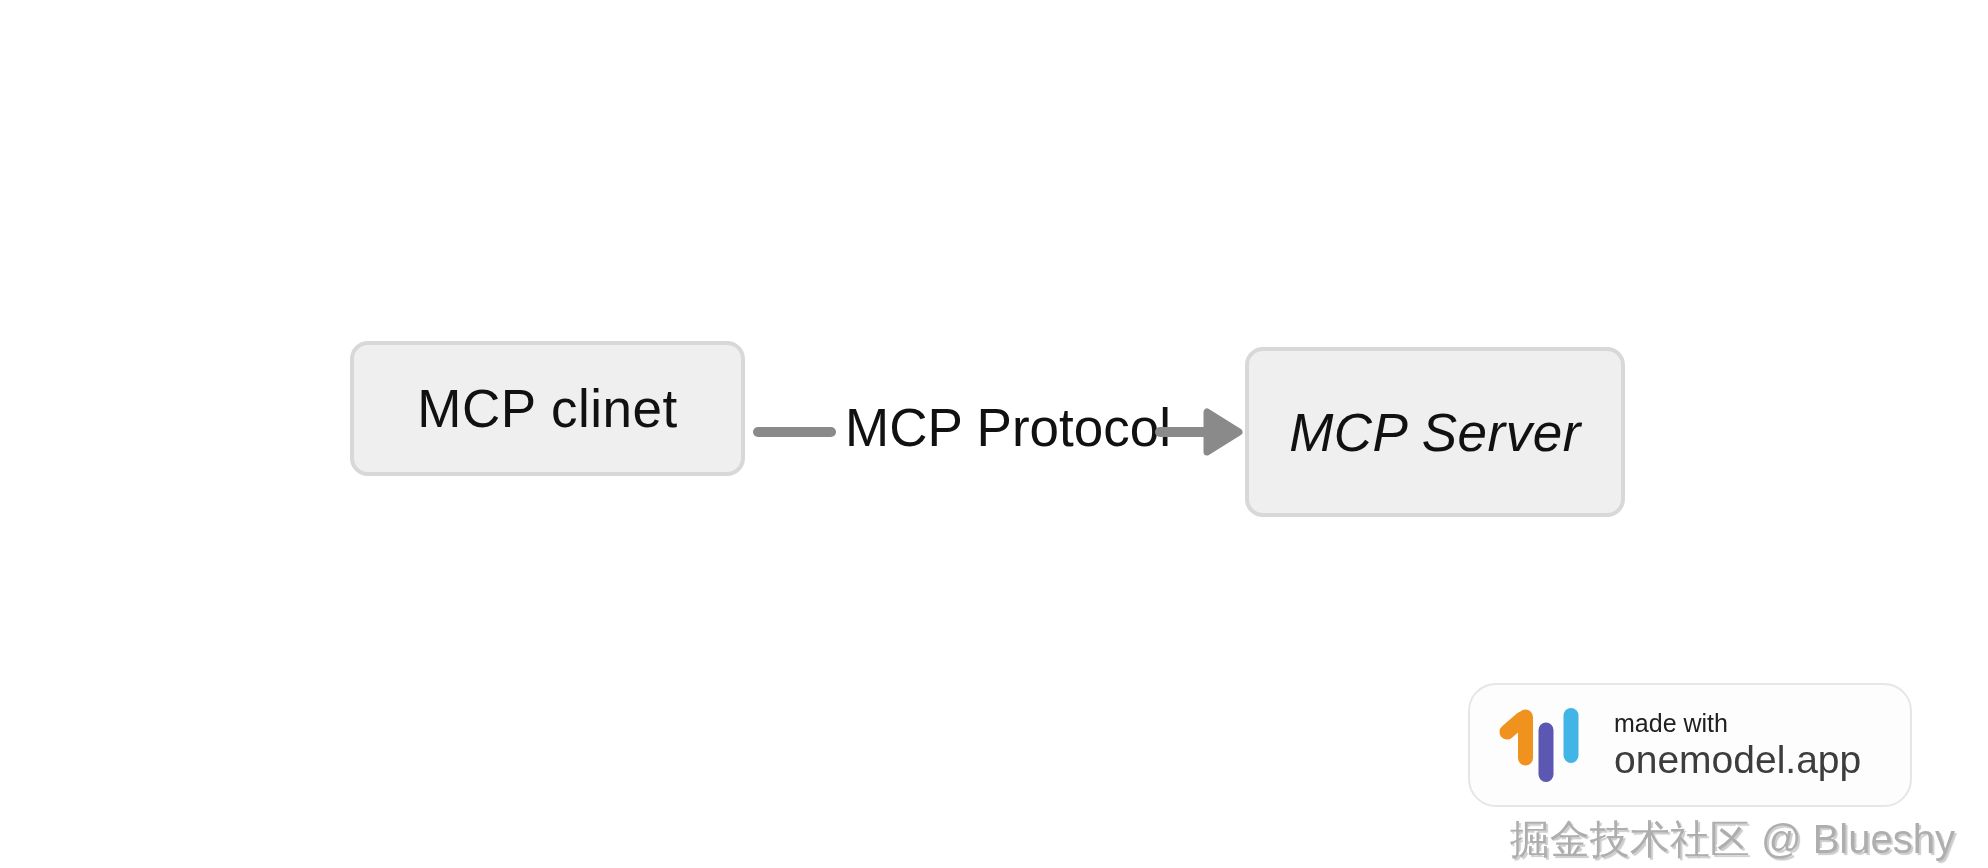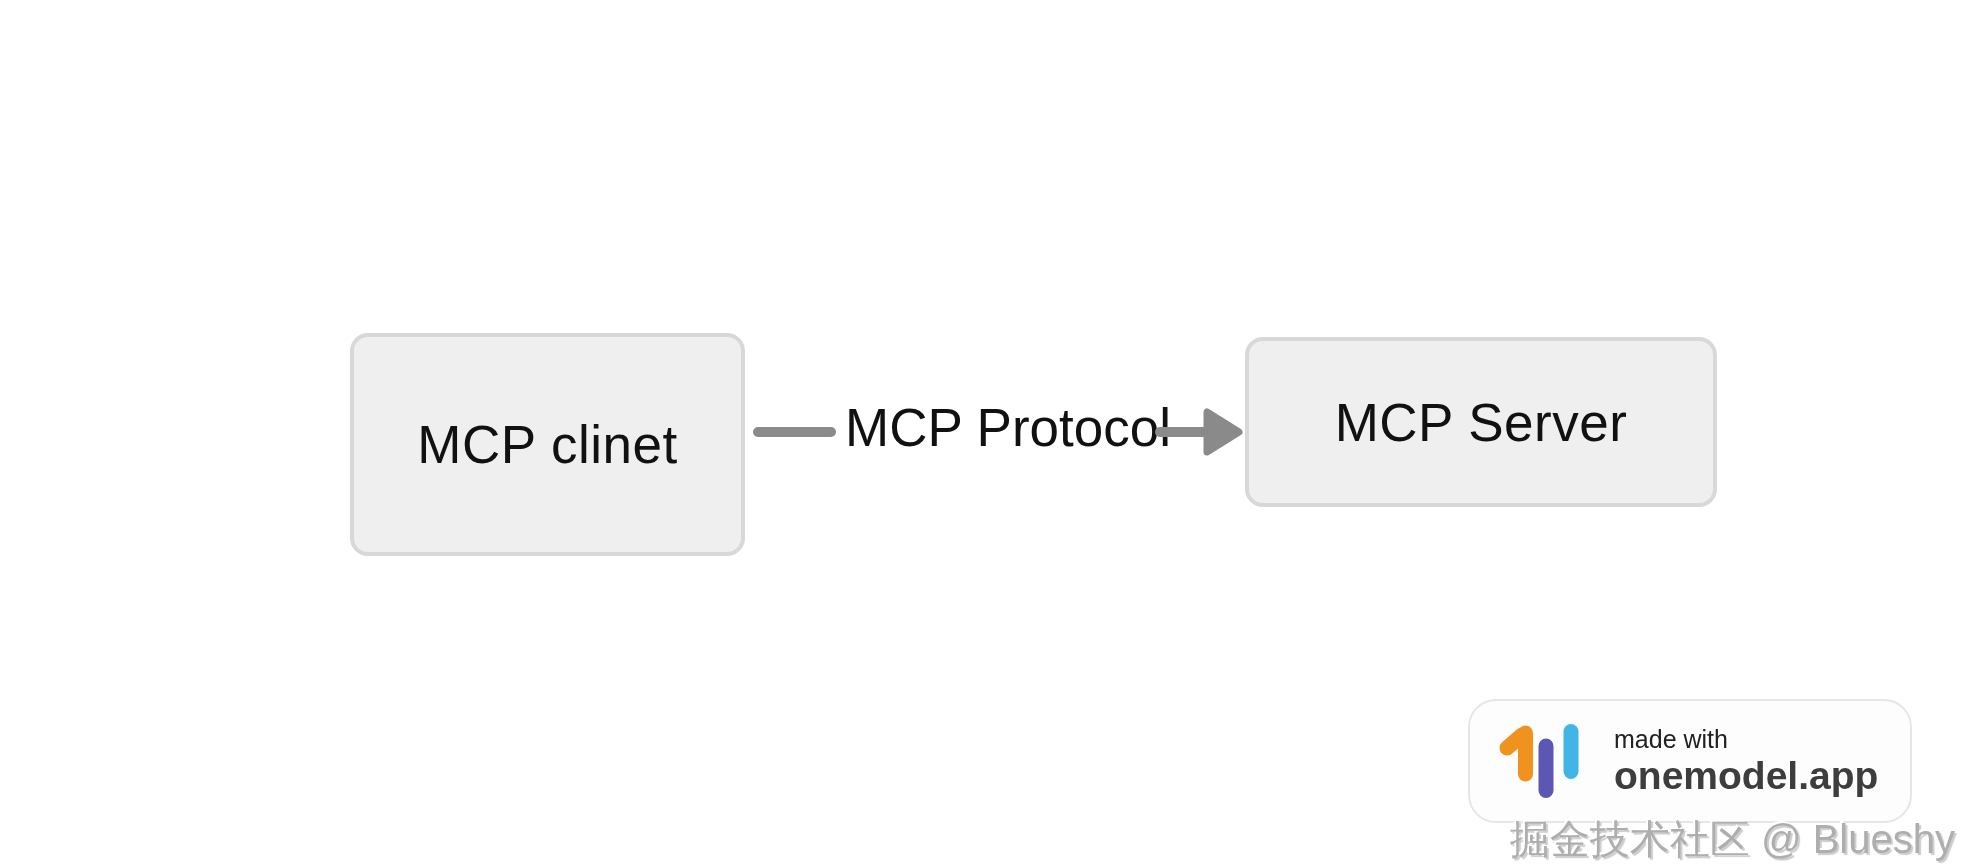--- a/index.html
+++ b/index.html
@@ -25,22 +25,22 @@
     align-items: center;
     justify-content: center;
     box-sizing: border-box;
   }
   .node-label {
     font-size: 53px;
     color: #111111;
     letter-spacing: 0.5px;
     white-space: nowrap;
   }
-  .node-client { left: 350px; top: 333px; width: 395px; height: 223px; }
-  .node-server { left: 1245px; top: 337px; width: 472px; height: 170px; }
+  .node-client { left: 350px; top: 341px; width: 395px; height: 135px; }
+  .node-server { left: 1245px; top: 347px; width: 380px; height: 170px; font-style: italic; }
 
   
   .conn-seg {
     position: absolute;
     top: 427px;
     height: 10px;
     border-radius: 5px;
     background: var(--arrow-color);
   }
   .conn-seg-left  { left: 753px; width: 83px; }
@@ -69,40 +69,39 @@
     left: 1468px;
     top: 683px;
     width: 444px;
     height: 124px;
     background: var(--badge-bg);
     border: 2px solid var(--badge-border);
     border-radius: 28px;
     box-sizing: border-box;
     display: flex;
     align-items: center;
-    margin-top: 16px;
   }
   .badge-logo {
     margin-left: 26px;
     flex: 0 0 auto;
   }
   .badge-text {
     margin-left: 28px;
     display: flex;
     flex-direction: column;
     justify-content: center;
   }
   .badge-made-with {
     font-size: 25px;
     color: #212121;
     line-height: 30px;
   }
   .badge-brand {
     font-size: 39px;
-    font-weight: 700;
+    font-weight: 400;
     color: #3d3d3d;
     line-height: 44px;
   }
 
   
   .watermark {
     position: absolute;
     right: 33px;
     top: 812px;
     font-size: 40px;

